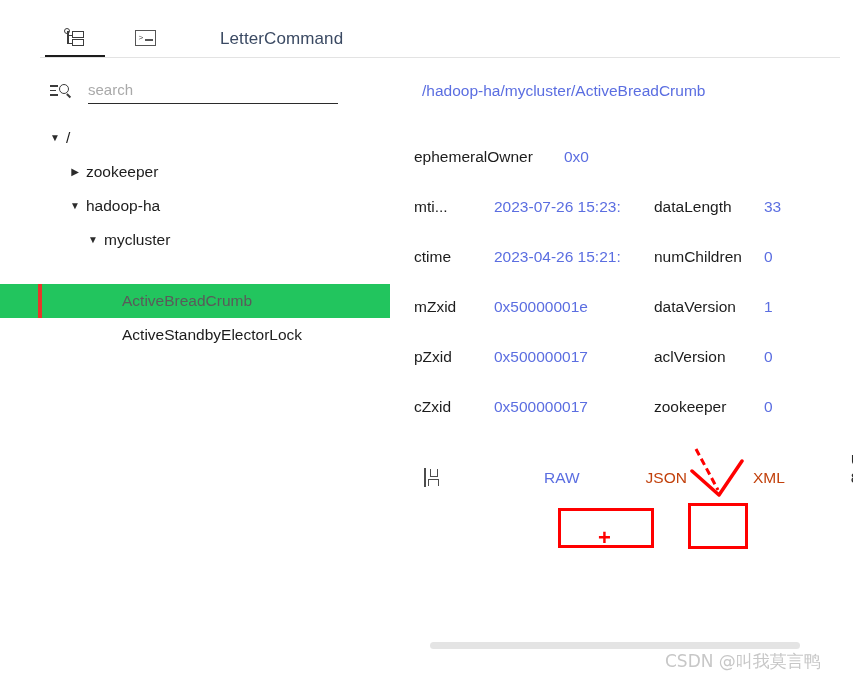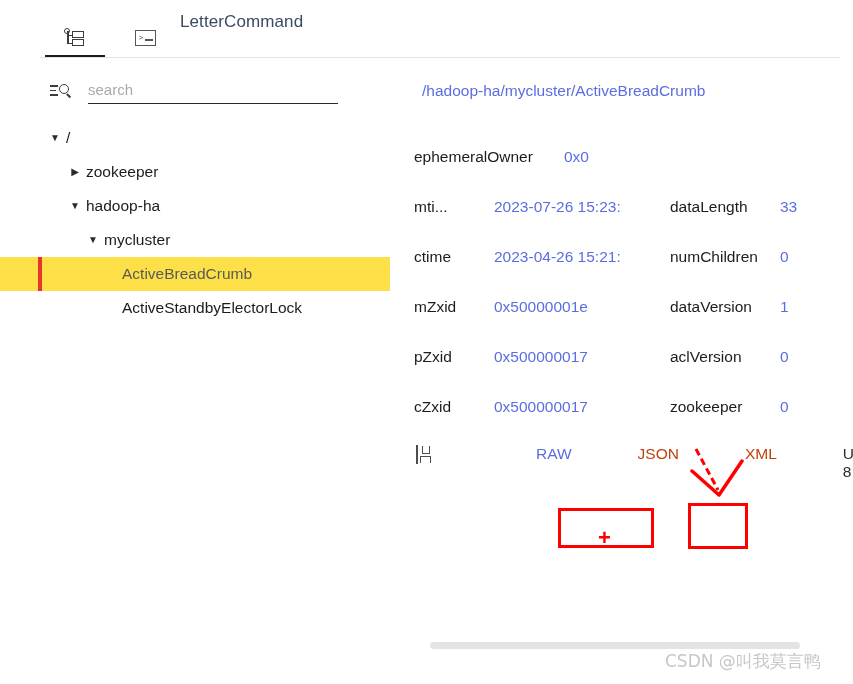--- a/index.html
+++ b/index.html
@@ -37,24 +37,25 @@
   }
   .tab .underline {
     position: absolute;
     left: 5px;
     right: 5px;
     bottom: 0;
     height: 3px;
     background: #1c1c1c;
   }
   .tab-title {
+    margin-left: 40px;
     font-size: 17px;
     color: #3b4a63;
     letter-spacing: .1px;
-    padding-bottom: 26px;
+    padding-bottom: 9px;
     white-space: nowrap;
   }
   .tabbar-rule {
     position: absolute;
     left: 40px;
     top: 57px;
     width: 800px;
     height: 1px;
     background: #e3e3e3;
   }
@@ -110,50 +111,50 @@
   }
   .tree-row .arrow {
     width: 14px;
     flex: none;
     font-size: 10px;
     color: #2b2b2b;
     text-align: center;
     line-height: 1;
   }
   .tree-row .lbl { margin-left: 4px; white-space: nowrap; }
-  .tree-row.selected { background: #fde047; color: #5a5a5a; }
+  .tree-row.selected { background: #22c55e; color: #5a5a5a; margin-top: 27px; }
   .tree-row.selected .redbar {
     position: absolute; left: 38px; top: 0; width: 4px; height: 100%;
     background: #e8352b;
   }
 
   
   .rightpanel { position: absolute; left: 400px; top: 70px; width: 453px; height: 600px; }
 
   .nodepath {
     position: absolute; left: 22px; top: 12px;
     font-size: 15.5px; color: #5b6ee1; white-space: nowrap;
   }
 
   .props { position: absolute; left: 14px; top: 62px; width: 440px; }
   .prop-row { height: 50px; display: flex; align-items: center; font-size: 15.5px; }
   .prop-left { display: flex; align-items: flex-start; width: 240px; flex: none; }
-  .prop-right { display: flex; align-items: center; margin-left: 16px; }
+  .prop-right { display: flex; align-items: center; }
   .pk { color: #1c1c1c; white-space: nowrap; }
   .pv { color: #5b6ee1; white-space: nowrap; }
 
   
   .w-k1 { width: 80px; }
   .w-k1-wide { width: 150px; }
   .w-k2 { width: 110px; }
 
   
   .datatoolbar {
-    position: absolute; left: 12px; top: 375px; width: 430px; height: 42px;
-    display: flex; align-items: flex-start; gap: 44px;
+    position: absolute; left: 20px; top: 375px; width: 430px; height: 42px;
+    display: flex; align-items: flex-end; gap: 44px;
   }
   .ico-save { width: 19px; height: 19px; border: 1.6px solid #4d4d4d; box-sizing: border-box; position: relative; background:#fff; margin-left: 4px; }
   .ico-save .shutter { position:absolute; left: 4.5px; top: 0; width: 8px; height: 8px; border: 1.6px solid #4d4d4d; border-top: none; box-sizing: border-box; background:#fff; }
   .ico-save .label { position:absolute; left: 3px; bottom: 0; width: 11px; height: 7px; border: 1.6px solid #4d4d4d; border-bottom:none; box-sizing: border-box; background:#fff; }
   .tb-sep { width: 1px; height: 28px; background: #c9c9c9; margin: 0 14px 0 16px; }
   .fmt { font-size: 15.5px; color: #c2410c; margin-right: 22px; cursor: pointer; }
   .fmt.active { color: #5b6ee1; }
   .encoding { margin-left: auto; display: flex; align-items: center; font-size: 15.5px; color: #2b2b2b; cursor: pointer; padding-right: 18px; }
   .encoding .caret { margin-left: 10px; font-size: 10px; color: #3c3c3c; }
 

